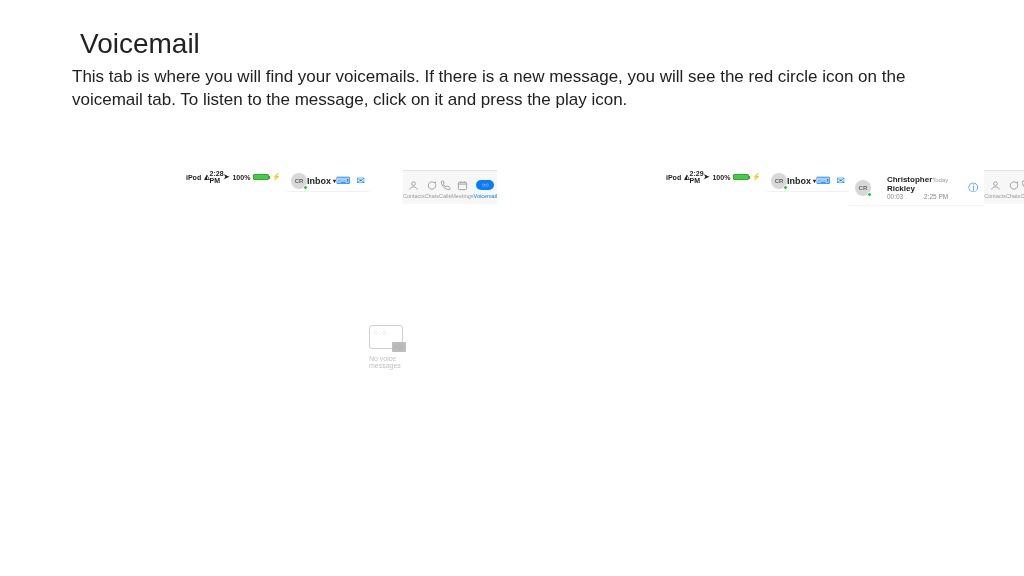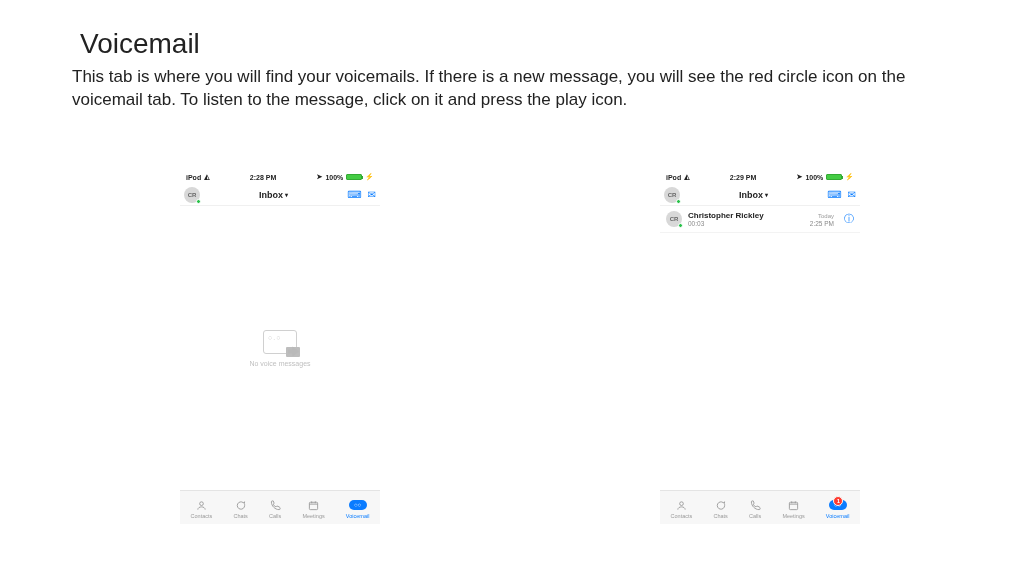--- a/index.html
+++ b/index.html
@@ -29,21 +29,21 @@
     line-height: 1.35;
     font-weight: 400;
   }
 
   .phone {
     position: absolute;
     width: 200px;
     height: 354px;
     background: #fff;
     display: flex;
-    flex-direction: column;
+    flex-direction: row;
     font-size: 7px;
   }
   #phone-left  { left: 180px; top: 170px; }
   #phone-right { left: 660px; top: 170px; }
 
   .status-bar {
     height: 14px;
     display: flex;
     align-items: center;
     justify-content: space-between;
@@ -108,21 +108,21 @@
     opacity:.8;
     border-radius:1px;
   }
   .empty-illus-folder {
     position:absolute; right:-4px; bottom:-4px;
     width:14px; height:10px; background:#bdbdbd; border-radius:1px;
   }
 
   .vm-list { flex:1; }
   .vm-item {
-    display:flex; align-items:center; gap:6px;
+    display:flex; align-items:center; gap:16px;
     padding:5px 6px;
     border-bottom:1px solid #f3f3f3;
   }
   .vm-body { flex:1; display:flex; flex-direction:column; }
   .vm-top  { display:flex; justify-content:space-between; align-items:baseline; }
   .vm-name { font-size:8px; font-weight:700; color:#222; }
   .vm-day  { font-size:6px; color:#9a9a9a; }
   .vm-bottom{ display:flex; justify-content:space-between; align-items:center; }
   .vm-dur  { font-size:6.5px; color:#8a8a8a; }
   .vm-time { font-size:6.5px; color:#8a8a8a; }

